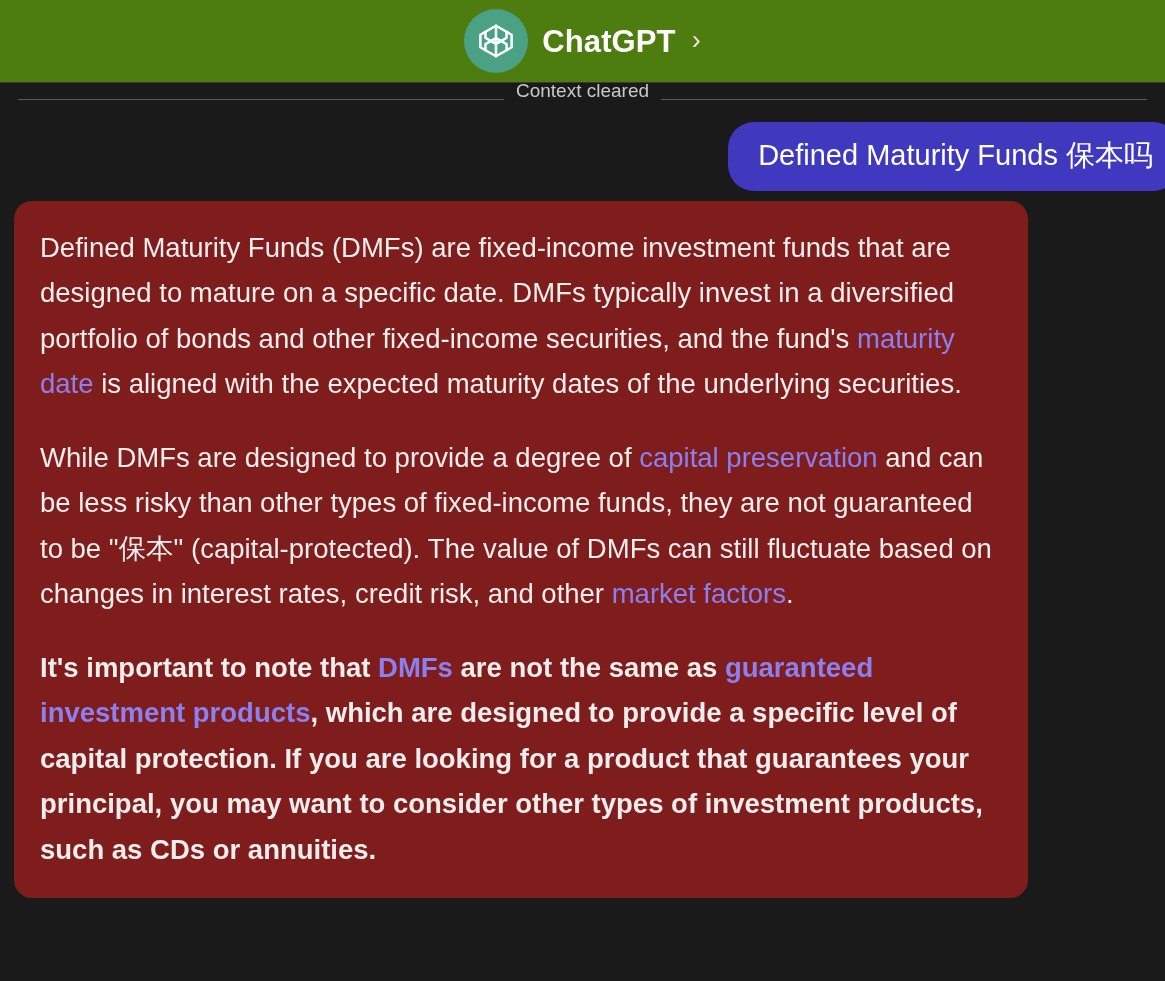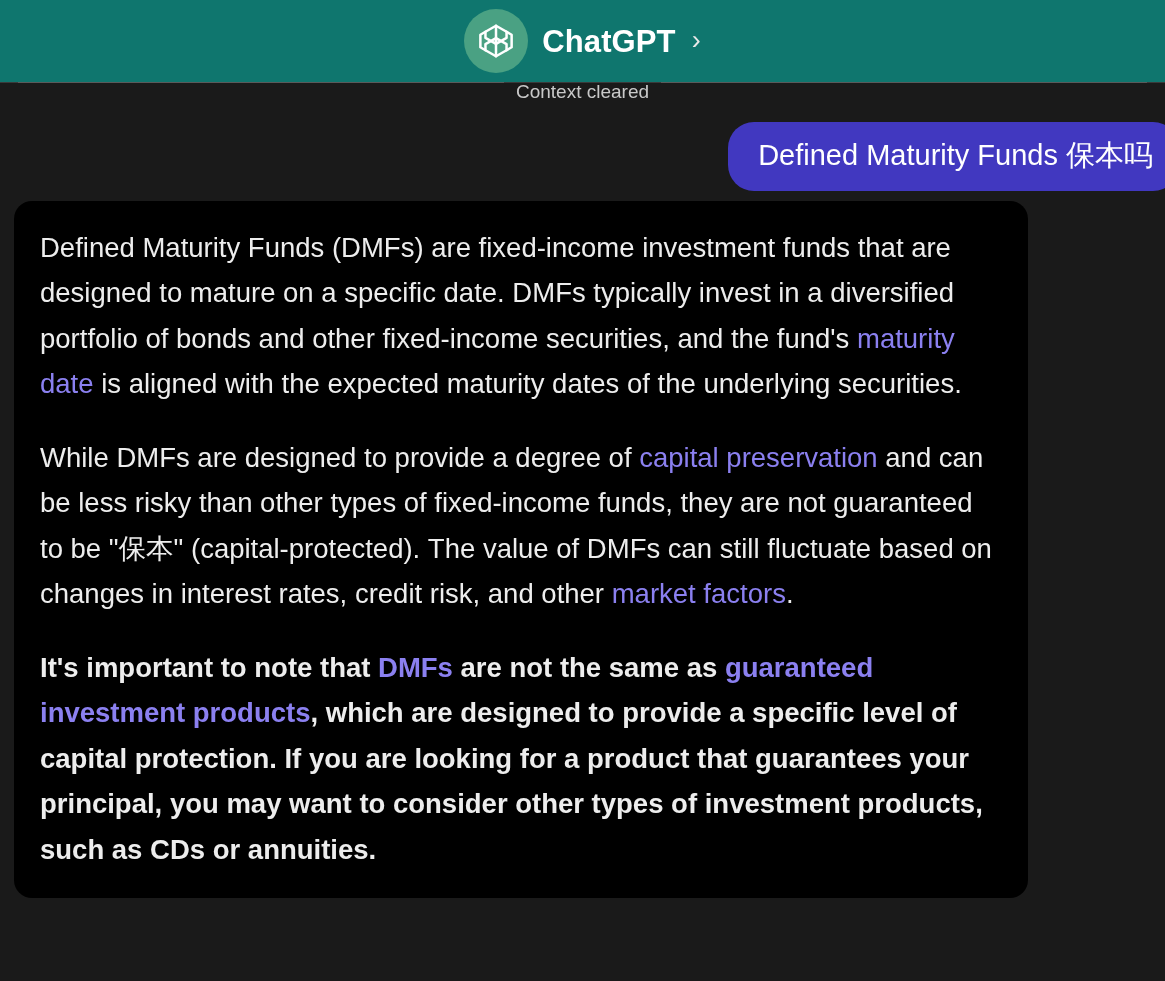--- a/index.html
+++ b/index.html
@@ -14,21 +14,21 @@
     background: #1a1a1a;
     font-family: "Liberation Sans", sans-serif;
     color: #ececec;
     -webkit-font-smoothing: antialiased;
   }
 
   
   .app-header {
     position: relative;
     height: 83px;
-    background: #0f766e;
+    background: #4d7c0f;
     border-bottom: 1px solid #3a3a3a;
     display: flex;
     align-items: center;
     justify-content: center;
   }
 
   .header-inner {
     display: flex;
     align-items: center;
     gap: 14px;
@@ -61,22 +61,22 @@
     font-weight: 400;
     margin-left: 2px;
     margin-top: -2px;
   }
 
   
   .context-divider {
     position: relative;
     height: 30px;
     display: flex;
-    align-items: flex-start;
-    padding: 0 18px;
+    align-items: flex-end;
+    padding: 12px 18px;
     margin-top: -1px;
   }
   .context-divider .rule {
     flex: 1 1 auto;
     height: 1px;
     background: #5a5a5a;
   }
   .context-divider .ctx-label {
     flex: none;
     padding: 0 12px;
@@ -111,21 +111,21 @@
   }
 
   .assistant-row {
     display: flex;
     justify-content: flex-start;
     margin-top: 10px;
     padding-left: 14px;
   }
 
   .assistant-card {
-    background: #000000;
+    background: #7f1d1d;
     border-radius: 18px;
     width: 1014px;
     padding: 24px 34px 26px 26px;
   }
 
   .msg-paragraph {
     font-size: 27.5px;
     line-height: 45.5px;
     color: #ededed;
     margin-bottom: 28px;

